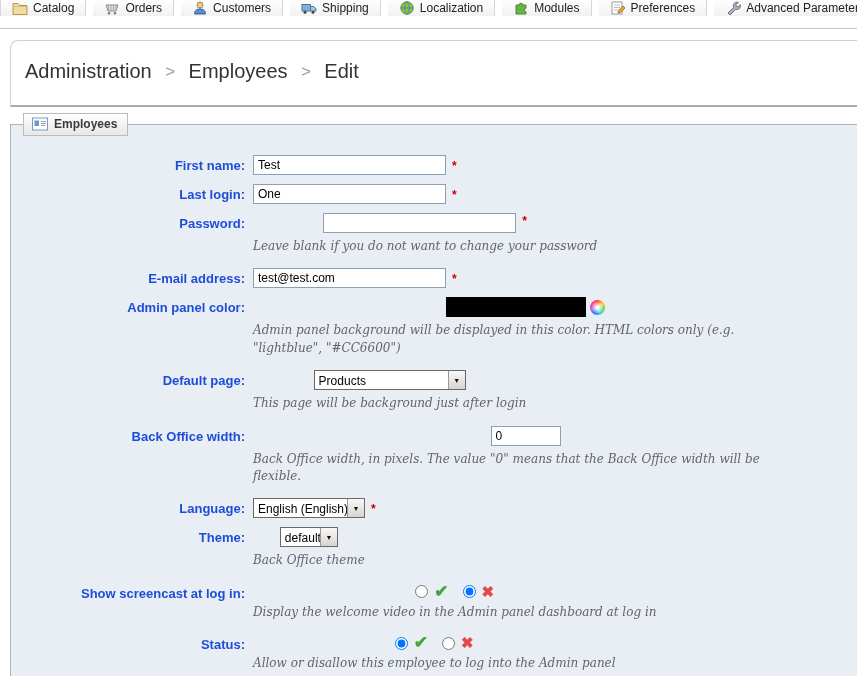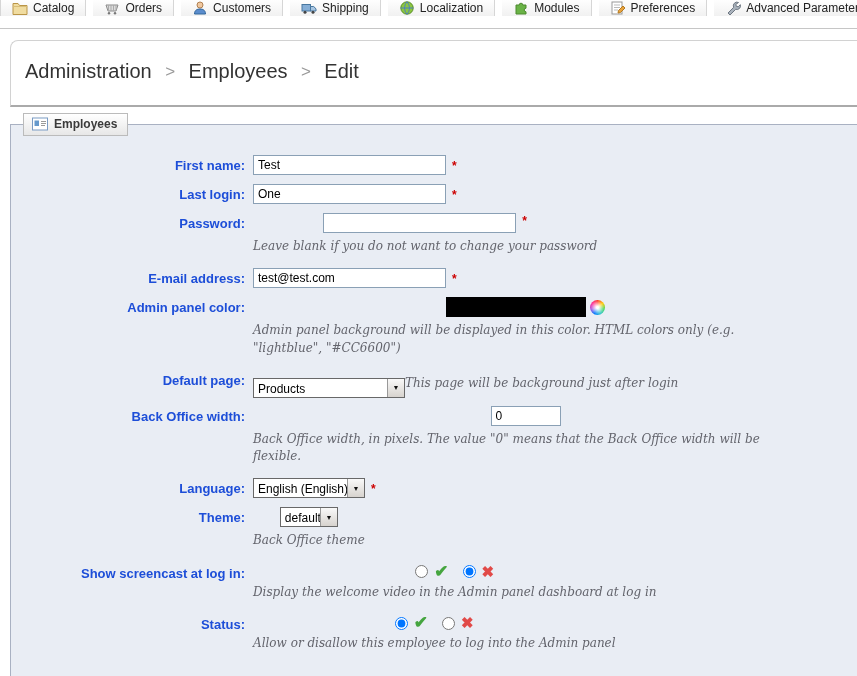--- a/index.html
+++ b/index.html
@@ -191,21 +191,21 @@
       <div style="display:flex">
         <div class="swatch" style="background-color: rgb(0, 0, 0);"></div>
         <div class="colorwheel"></div>
       </div>
       <div class="hint">Admin panel background will be displayed in this color. HTML colors only (e.g. "lightblue", "#CC6600")</div>
     </div>
   </div>
 
   <div class="frow" style="margin-bottom:0">
     <div class="flabel">Default page:</div>
-    <div class="fctrl" style="">
+    <div class="fctrl" style="flex-direction:column">
       <div class="combo w152">
         <span class="cval">Products</span>
         <span class="carrow">▼</span>
       </div>
       <div class="hint">This page will be background just after login</div>
     </div>
   </div>
 
   <div class="frow" style="margin-bottom:0">
     <div class="flabel">Back Office width:</div>

